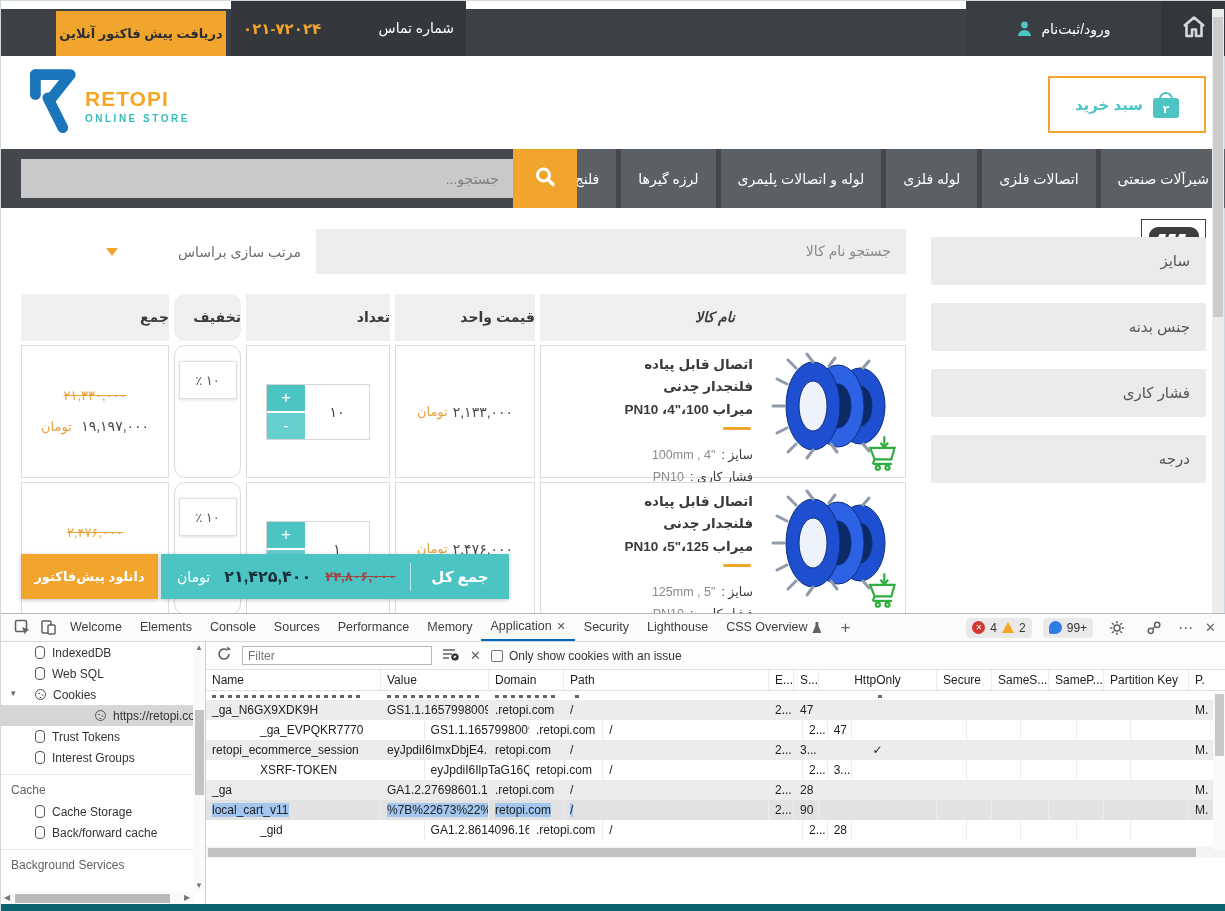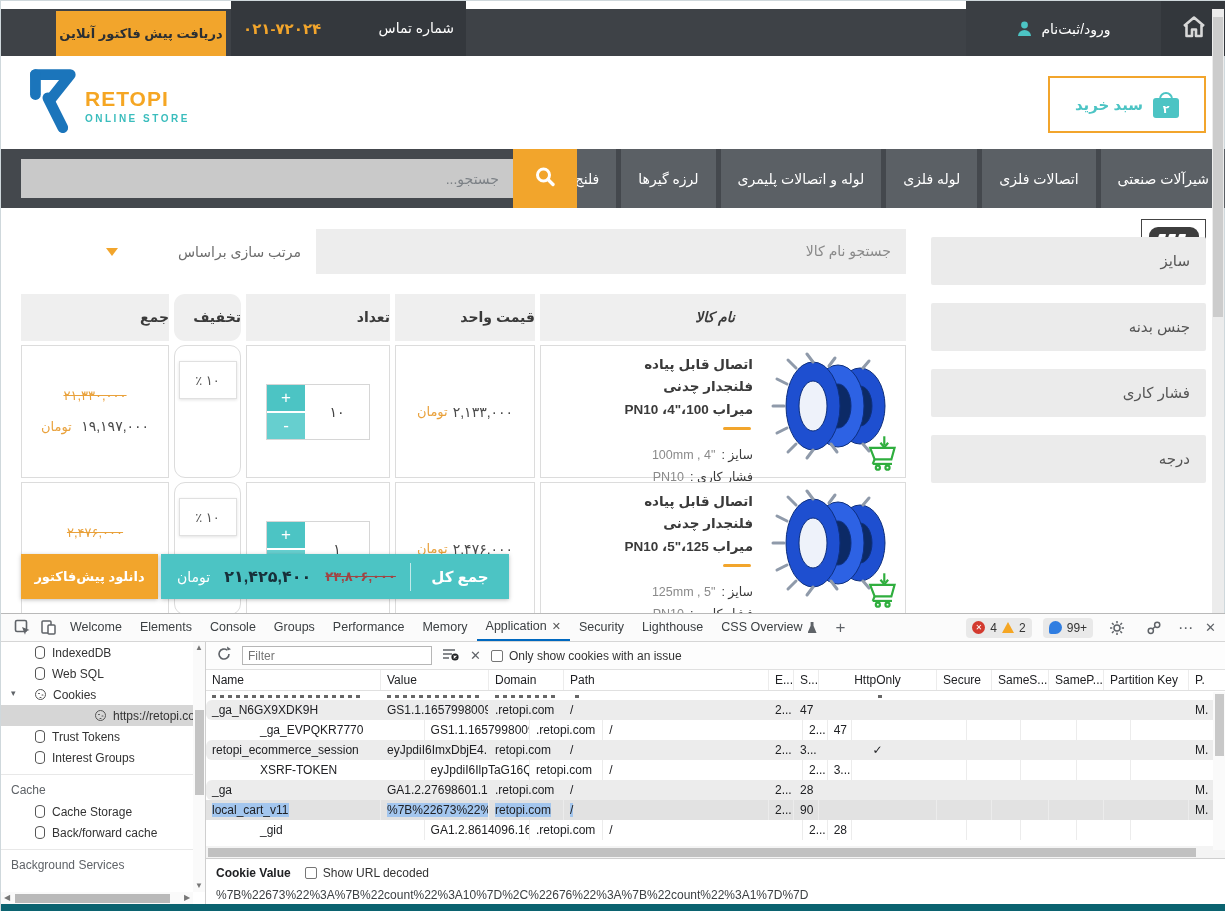--- a/index.html
+++ b/index.html
@@ -165,21 +165,21 @@
   .ck-check { display:flex; align-items:center; gap:6px; color:#333; }
 
   .crow { display:flex; height:20px; align-items:center; }
   .crow.header { height:21px; border-bottom:1px solid #e0e0e0; }
   .cc { padding:0 6px; border-right:1px solid #ececec; height:100%; line-height:20px; overflow:hidden; white-space:nowrap; font-size:12px; color:#202124; }
   .crow.header .cc { line-height:21px; color:#202124; }
   .cc:nth-child(1){ width:175px; } .cc:nth-child(2){ width:108px; } .cc:nth-child(3){ width:75px; }
   .cc:nth-child(4){ width:205px; } .cc:nth-child(5){ width:25px; } .cc:nth-child(6){ width:25px; }
   .cc:nth-child(7){ width:118px; text-align:center; } .cc:nth-child(8){ width:55px; } .cc:nth-child(9){ width:57px; }
   .cc:nth-child(10){ width:55px; } .cc:nth-child(11){ width:85px; } .cc:nth-child(12){ flex:1; border-right:none; }
-  .crow.gray { background:#ececec;border-radius:6px; }
+  .crow.gray { background:#ececec; }
   .crow.white { background:#fff;margin-left:48px; }
   .crow.selected { background:#e2e2e2; }
   .crow.selected .cc:nth-child(-n+4) span { background:#a3c6ee; }
   .sliver { height:9px; overflow:hidden; position:relative; background:#fff; }
   .sliver i { position:absolute; top:4px; height:3px; background:repeating-linear-gradient(90deg,#666 0 4px,transparent 4px 8px); }
   .ck-vscroll { position:absolute; right:0; top:50px; width:13px; height:158px; background:#fafafa; }
   .ck-vthumb { position:absolute; left:2px; top:2px; width:9px; height:62px; background:#c8c8c8; }
   .ck-hscroll { position:absolute; left:0; right:13px; height:12px; background:#f4f4f4; margin-top:6px; position:relative; }
   .ck-hthumb { position:absolute; left:2px; top:1.5px; height:9px; right:30px; background:#c1c1c1; }
   .ck-preview { border-top:1px solid #cfcfcf; padding:7px 10px 0 10px; }
@@ -520,21 +520,21 @@
           <span>Elements</span>
 
         </div>
 
         <div class="dt-tab">
           <span>Console</span>
 
         </div>
 
         <div class="dt-tab">
-          <span>Groups</span>
+          <span>Sources</span>
 
         </div>
 
         <div class="dt-tab">
           <span>Performance</span>
 
         </div>
 
         <div class="dt-tab">
           <span>Memory</span>
@@ -822,30 +822,20 @@
             <span class="cc"><span></span></span>
             <span class="cc"><span></span></span>
             <span class="cc"><span>M.</span></span>
           </div>
 
         <div class="ck-hscroll">
           <div class="ck-hthumb"></div>
 
         </div>
 
-        <div class="ck-preview">
-          <div class="ck-pv-row">
-            <span class="ck-pv-label">Cookie Value</span>
-            <span class="ck-check">
-              <span class="cbx"></span>
-              <span>Show URL decoded</span>
-            </span>
-          </div>
-          <div class="ck-pv-value">%7B%22673%22%3A%7B%22count%22%3A10%7D%2C%22676%22%3A%7B%22count%22%3A1%7D%7D</div>
-        </div>
 
         <div class="ck-vscroll">
             <div class="ck-vthumb"></div>
           </div>
       </div>
     </div>
   </div>
 
   <div class="bottom-strip"></div>
 </div>

